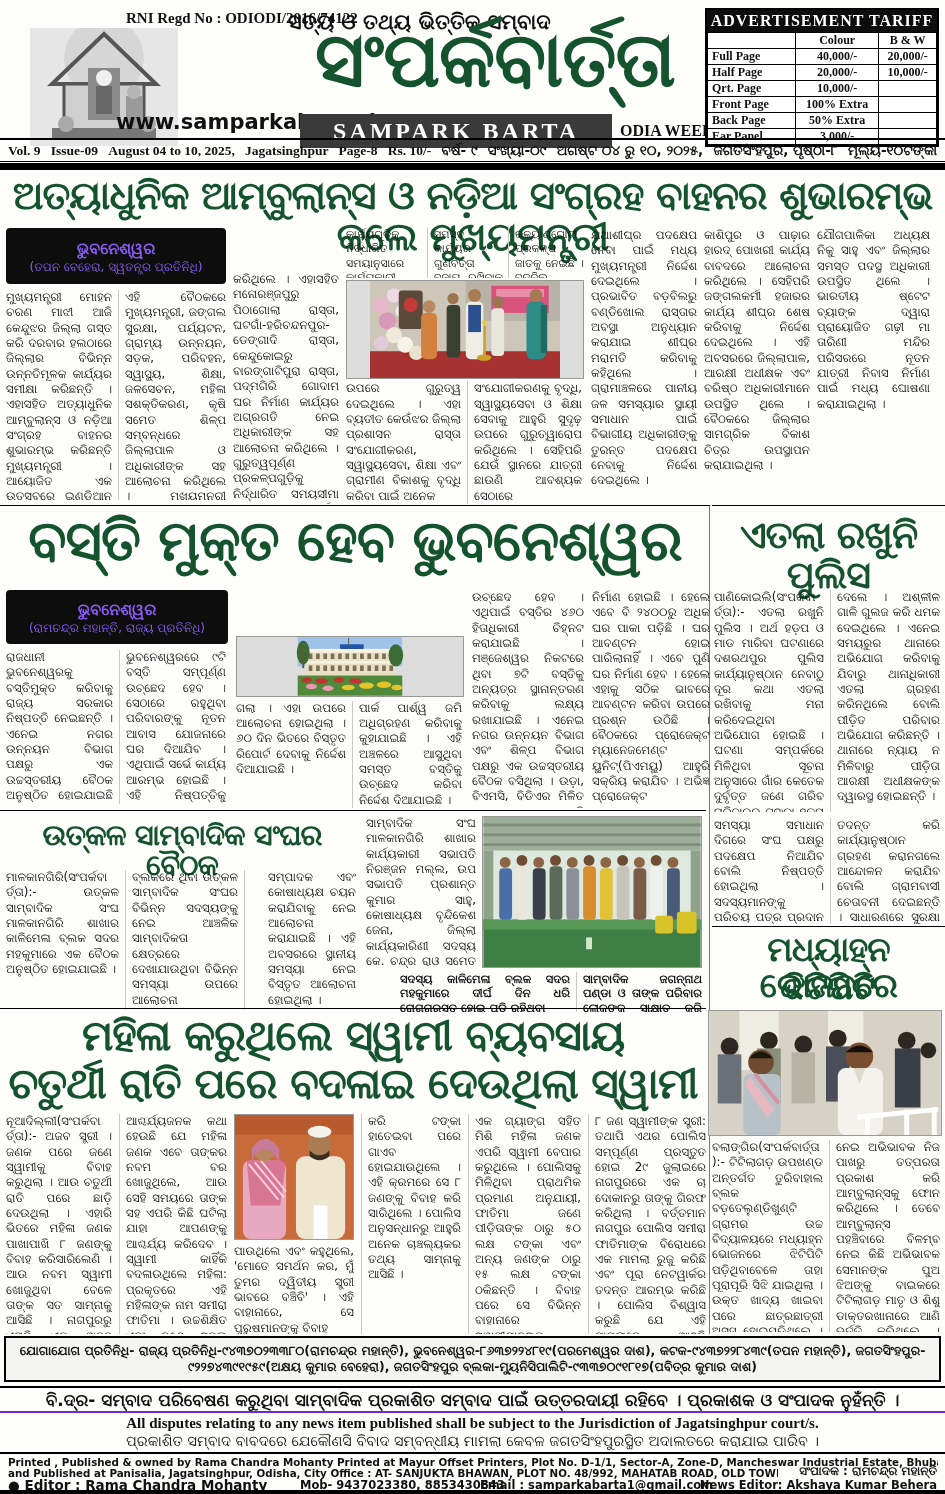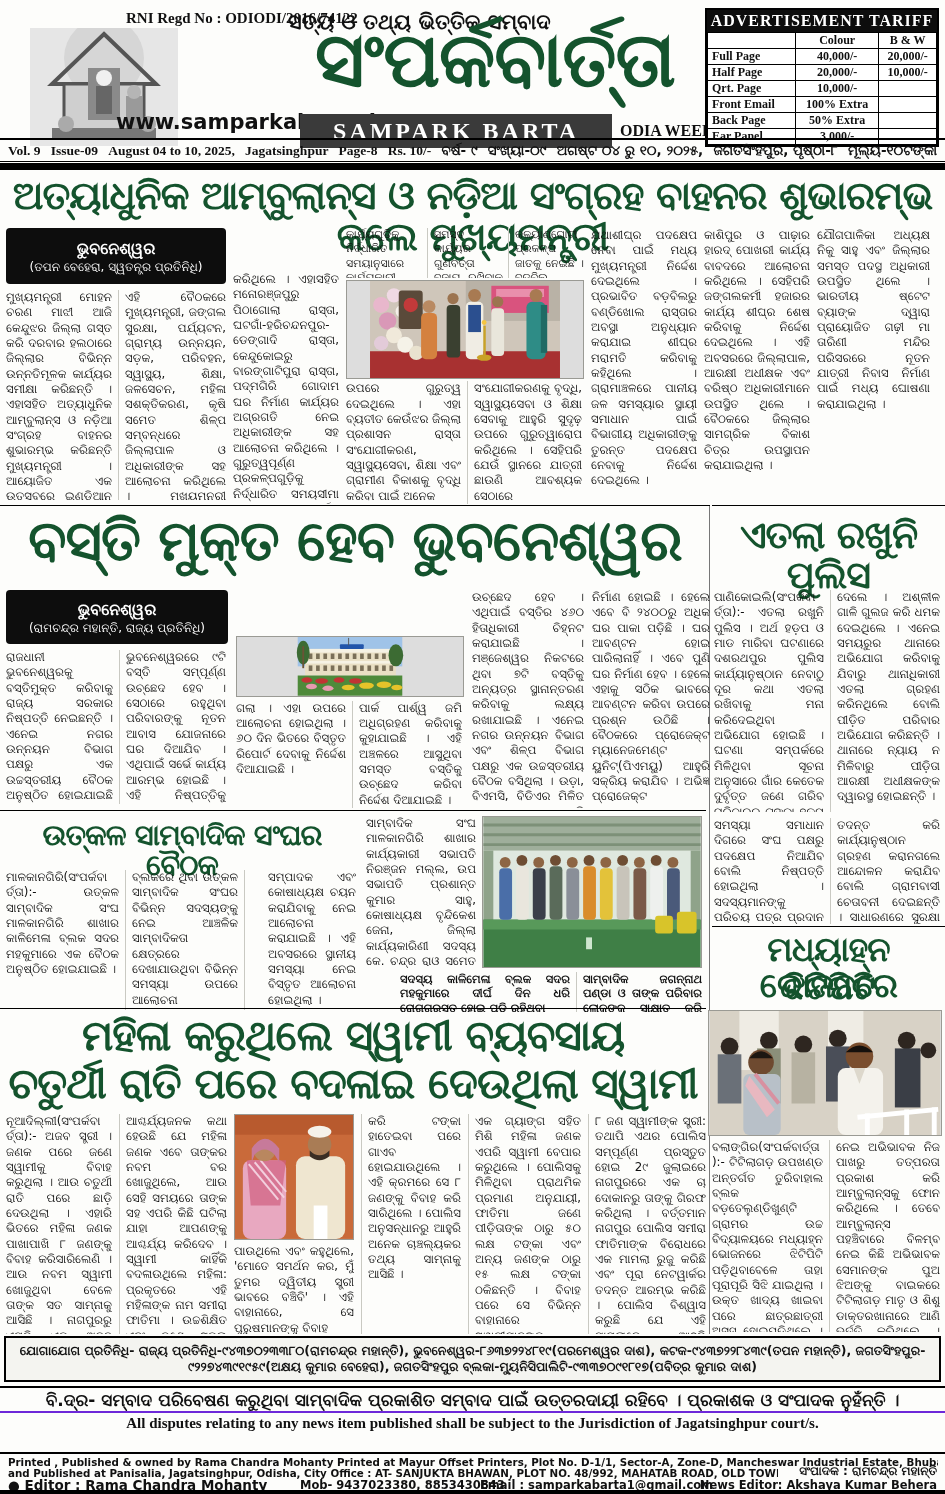--- a/index.html
+++ b/index.html
@@ -14,21 +14,21 @@
   .b { font-weight:bold; }
   .ctr { text-align:center; }
   .headline { font-weight:800; text-align:center; line-height:1.05; letter-spacing:-1px; color:#14532d; }
   .col {
     font-size:11.8px; line-height:1.3; text-align:justify; overflow:hidden;
     word-break:break-word;
   }
   .cols { display:flex; }
   .cols > .col + .col { border-left:1px solid #c9c9c2; padding-left:6px; }
   .dlbox {
-    background:#0d0d0d; color:#ffffff; text-align:center; border-radius:4px;
+    background:#0d0d0d; color:#8b5cf6; text-align:center; border-radius:4px;
     display:flex; flex-direction:column; justify-content:center; gap:2px;
   }
   .dlbox .pl { font-size:16px; font-weight:bold; }
   .dlbox .cr { font-size:12px; }
   .photo { border:1px solid #9a9a94; background:#ddd; }
   .rule { background:#000; }
   
   .tariff { border:2px solid #000; background:#fff; font-family:"Liberation Serif", serif; }
   .tariff .tt { background:#0d0d0d; color:#fff; text-align:center; font-weight:bold; font-size:16px; padding:2px 0; letter-spacing:1px; }
   .tariff table { width:100%; border-collapse:collapse; }
@@ -87,21 +87,21 @@
           <td>Half Page</td>
               <td class="num">20,000/-</td>
               <td class="num">10,000/-</td>
         </tr>
         <tr>
           <td>Qrt. Page</td>
               <td class="num">10,000/-</td>
               <td class="num"></td>
         </tr>
         <tr>
-          <td>Front Email</td>
+          <td>Front Page</td>
               <td class="num">100% Extra</td>
               <td class="num"></td>
         </tr>
         <tr>
           <td>Back Page</td>
               <td class="num">50% Extra</td>
               <td class="num"></td>
         </tr>
         <tr>
           <td>Ear Panel</td>
@@ -436,20 +436,21 @@
     <div class="col" style="width:111px;">ବଲାଙ୍ଗିର(ସଂପର୍କବାର୍ତ୍ତା):- ଟିଟିଲାଗଡ଼ ଉପଖଣ୍ଡ ଅନ୍ତର୍ଗତ ତୁରିବାହାଲ ବ୍ଲକ ବଡ଼ତେଲୁଣ୍ଡିଖୁଣ୍ଟି ଗ୍ରାମର ଉଚ୍ଚ ବିଦ୍ୟାଳୟରେ ମଧ୍ୟାହ୍ନ ଭୋଜନରେ ଝିଟିପିଟି ପଡ଼ିଥିବାବେଳେ ତାହା ପୂରାପୂରି ସିଝି ଯାଇଥିଲା । ଉକ୍ତ ଖାଦ୍ୟ ଖାଇବା ପରେ ଛାତ୍ରଛାତ୍ରୀ ଅସୁସ୍ଥ ହୋଇପଡ଼ିଥିଲେ । କାହାର ମୁଣ୍ଡ ବୁଲାଇଲା ତ ଆଉ କାହାର ପେଟ ବ୍ୟଥା ଆରମ୍ଭ ହେଲା । ଘଟଣା ସ୍ଥଳରେ ଭୟ ଅଭିଭାବକ ମହଲରେ ଉତ୍ତେଜନା ପ୍ରକାଶ ପାଇଥିଲା । ତେବେ ପ୍ରଥମେ ଏହାକୁ ସ୍କୁଲ କର୍ତ୍ତୃପକ୍ଷ ହାଲୁକା ଭାବେ ନେଇଥିବା ଅଭିଯୋଗ ହୋଇଛି । ଏ</div>
     <div class="col" style="width:111px;">ନେଇ ଅଭିଭାବକ ନିଜ ପାଖରୁ ତତ୍ପରତା ପ୍ରକାଶ କରି ଆମ୍ବୁଲାନ୍ସକୁ ଫୋନ କରିଥିଲେ । ତେବେ ଆମ୍ବୁଲାନ୍ସ ପହଞ୍ଚିବାରେ ବିଳମ୍ବ ନେଇ କିଛି ଅଭିଭାବକ ସେମାନଙ୍କ ପୁଅ ଝିଅଙ୍କୁ ବାଇକରେ ଟିଟିଲାଗଡ଼ ମାତୃ ଓ ଶିଶୁ ଡାକ୍ତରଖାନାରେ ଆଣି ଭର୍ତ୍ତି କରିଥିଲେ । ପରେ ଏକ ଡାକ୍ତରୀ ଟିମ୍ ଗାଁରେ ପହଞ୍ଚି ଚିକିତ୍ସା ଆରମ୍ଭ ପରେ ଗୁରୁତର ଛାତ୍ରଛାତ୍ରୀଙ୍କୁ ଟିଟିଲାଗଡ଼ ମାତୃ ଓ ଶିଶୁ ଡାକ୍ତରଖାନାକୁ ପଠାଇଥିଲେ । ବର୍ତ୍ତମାନ ପର୍ଯ୍ୟନ୍ତ ୯ ଜଣ ଅସୁସ୍ଥ ଛାତ୍ରଛାତ୍ରୀଙ୍କୁ ଆମ୍ବୁଲାନ୍ସ ଯୋଗେ ଆଣି ଭର୍ତ୍ତି କରାଯାଇଛି ।</div>
   </div>
 
   <div class="abs" style="left:4px;top:1336px;width:937px;height:46px;border:2px solid #000;background:#f4f4f0;display:flex;flex-direction:column;justify-content:center;text-align:center;">
     <div style="font-size:12.5px;font-weight:bold;">ଯୋଗାଯୋଗ ପ୍ରତିନିଧି- ରାଜ୍ୟ ପ୍ରତିନିଧି-୯୪୩୭୦୨୩୩୮୦(ରାମଚନ୍ଦ୍ର ମହାନ୍ତି), ଭୁବନେଶ୍ୱର-୮୬୩୭୨୨୪୮୧୯(ପରମେଶ୍ୱର ଦାଶ), କଟକ-୯୪୩୭୨୨୮୪୩୯(ତପନ ମହାନ୍ତି), ଜଗତସିଂହପୁର-</div>
     <div style="font-size:12.5px;font-weight:bold;">୯୨୨୭୪୩୯୧୯୫୯(ଅକ୍ଷୟ କୁମାର ବେହେରା), ଜଗତସିଂହପୁର ବ୍ଲକା-ମ୍ୟୁନିସିପାଲିଟି-୯୩୩୭୦୯୧୮୧୭(ପବିତ୍ର କୁମାର ଦାଶ)</div>
   </div>
   <div class="abs ctr" style="left:0;top:1386px;width:945px;height:27px;border-top:2px solid #000;border-bottom:2px solid #6d28d9;font-size:17px;font-weight:bold;line-height:25px;">ବି.ଦ୍ର- ସମ୍ବାଦ ପରିବେଷଣ କରୁଥିବା ସାମ୍ବାଦିକ ପ୍ରକାଶିତ ସମ୍ବାଦ ପାଇଁ ଉତ୍ତରଦାୟୀ ରହିବେ । ପ୍ରକାଶକ ଓ ସଂପାଦକ ନୁହଁନ୍ତି ।</div>
   <div class="abs ctr serif b" style="left:0;top:1415px;width:945px;font-size:15px;">All disputes relating to any news item published shall be subject to the Jurisdiction of Jagatsinghpur court/s.</div>
+  <div class="abs ctr" style="left:0;top:1433px;width:945px;font-size:14.5px;">ପ୍ରକାଶିତ ସମ୍ବାଦ ବାବଦରେ ଯେକୌଣସି ବିବାଦ ସମ୍ବନ୍ଧୀୟ ମାମଲା କେବଳ ଜଗତସିଂହପୁରସ୍ଥିତ ଅଦାଲତରେ କରାଯାଇ ପାରିବ ।</div>
   <div class="abs rule" style="left:0;top:1452px;width:945px;height:2px;"></div>
 
   <div class="abs" style="left:8px;top:1456px;width:930px;font-size:10.3px;font-weight:bold;white-space:nowrap;overflow:hidden;">Printed , Published &amp; owned by Rama Chandra Mohanty  Printed at Mayur Offset Printers, Plot No. D-1/1, Sector-A, Zone-D, Mancheswar Industrial Estate, Bhubaneswar-751010, Dist-Khurda (Odisha)</div>
   <div class="abs" style="left:8px;top:1467px;width:770px;font-size:10.3px;font-weight:bold;white-space:nowrap;overflow:hidden;">and Published at Panisalia, Jagatsinghpur, Odisha, City Office : AT- SANJUKTA BHAWAN, PLOT NO. 48/992, MAHATAB ROAD, OLD TOWN, BHUBANESWAR-751002, ODISHA</div>
   <div class="abs b" style="right:8px;top:1464px;font-size:12px;">ସଂପାଦକ : ରାମଚନ୍ଦ୍ର ମହାନ୍ତି</div>
 
   <div class="abs b" style="left:8px;top:1477px;font-size:13.5px;">● Editor : Rama Chandra Mohanty</div>
   <div class="abs b" style="left:300px;top:1478px;font-size:11.5px;">Mob- 9437023380, 8853430843</div>
   <div class="abs b" style="left:480px;top:1478px;font-size:11.5px;">Email : samparkabarta1@gmail.com</div>
   <div class="abs b" style="right:8px;top:1478px;font-size:11.5px;">News Editor: Akshaya Kumar Behera</div>

